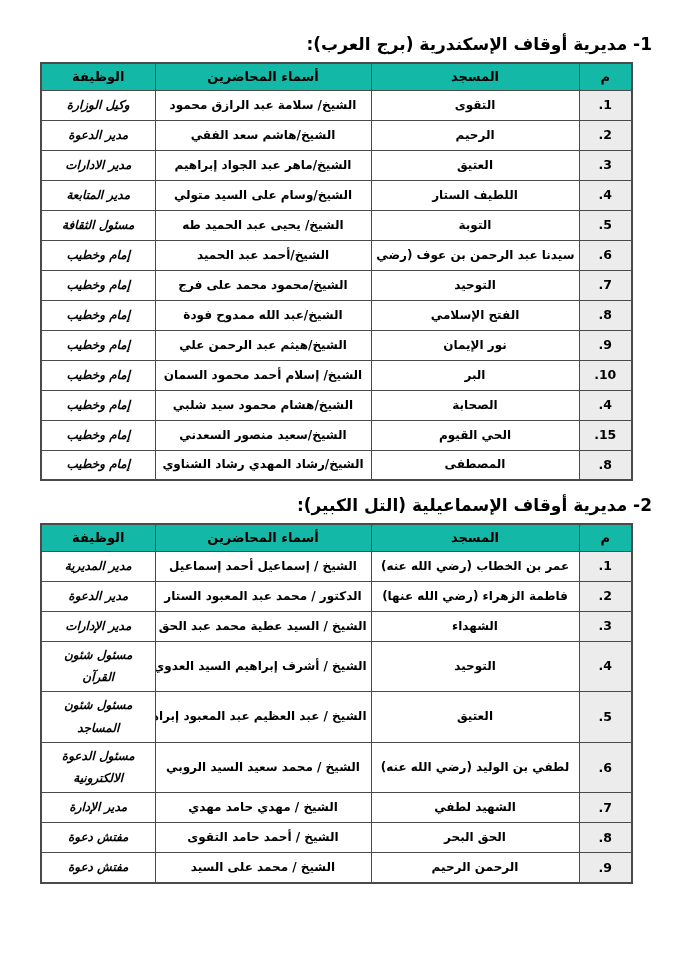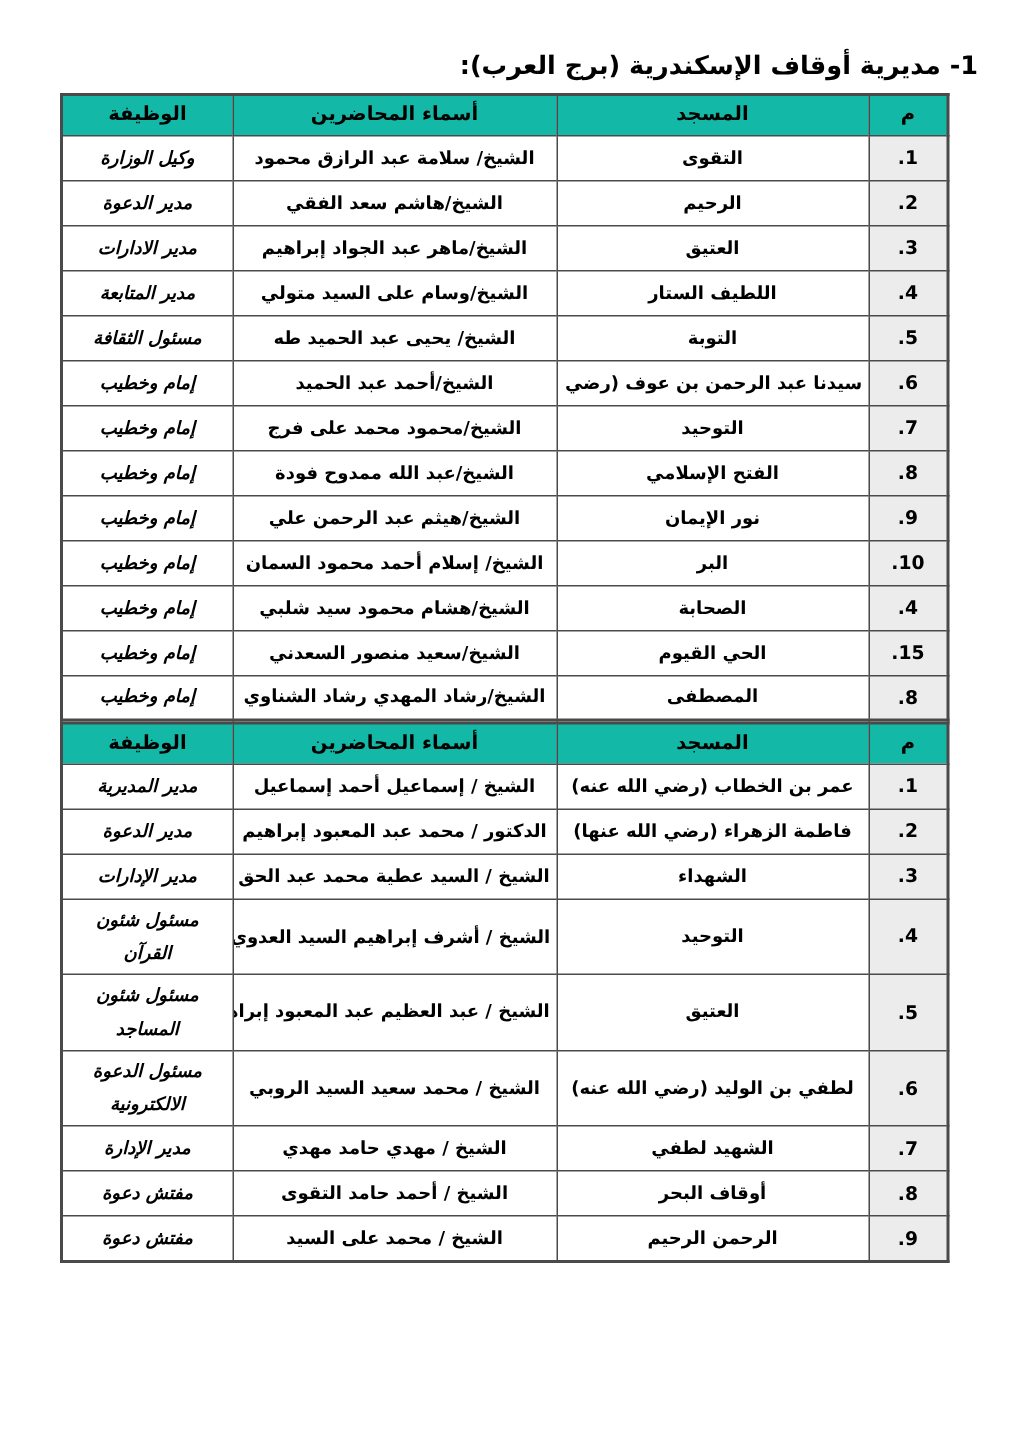--- a/index.html
+++ b/index.html
@@ -156,20 +156,21 @@
       </tr>
       <tr>
         <td class="num">8.</td>
         <td class="mosque">المصطفى</td>
         <td class="lect">الشيخ/رشاد المهدي رشاد الشناوي</td>
         <td class="job">إمام وخطيب</td>
       </tr>
     </tbody>
   </table>
 
+  <div class="section-heading second">2- مديرية أوقاف الإسماعيلية (التل الكبير):</div>
 
   <table class="roster">
     <colgroup>
       <col class="c-num">
         <col class="c-mosque">
         <col class="c-lect">
         <col class="c-job">
     </colgroup>
     <thead>
       <tr>
@@ -182,21 +183,21 @@
     <tbody>
       <tr>
         <td class="num">1.</td>
         <td class="mosque">عمر بن الخطاب (رضي الله عنه)</td>
         <td class="lect">الشيخ / إسماعيل أحمد إسماعيل</td>
         <td class="job">مدير المديرية</td>
       </tr>
       <tr>
         <td class="num">2.</td>
         <td class="mosque">فاطمة الزهراء (رضي الله عنها)</td>
-        <td class="lect">الدكتور / محمد عبد المعبود إبراهيم</td>
+        <td class="lect">الدكتور / محمد عبد المعبود الستار</td>
         <td class="job">مدير الدعوة</td>
       </tr>
       <tr>
         <td class="num">3.</td>
         <td class="mosque">الشهداء</td>
         <td class="lect">الشيخ / السيد عطية محمد عبد الحق</td>
         <td class="job">مدير الإدارات</td>
       </tr>
       <tr>
         <td class="num">4.</td>
@@ -219,21 +220,21 @@
 الالكترونية</td>
       </tr>
       <tr>
         <td class="num">7.</td>
         <td class="mosque">الشهيد لطفي</td>
         <td class="lect">الشيخ / مهدي حامد مهدي</td>
         <td class="job">مدير الإدارة</td>
       </tr>
       <tr>
         <td class="num">8.</td>
-        <td class="mosque">أوقاف البحر</td>
+        <td class="mosque">الحق البحر</td>
         <td class="lect">الشيخ / أحمد حامد التقوى</td>
         <td class="job">مفتش دعوة</td>
       </tr>
       <tr>
         <td class="num">9.</td>
         <td class="mosque">الرحمن الرحيم</td>
         <td class="lect">الشيخ / محمد على السيد</td>
         <td class="job">مفتش دعوة</td>
       </tr>
     </tbody>

